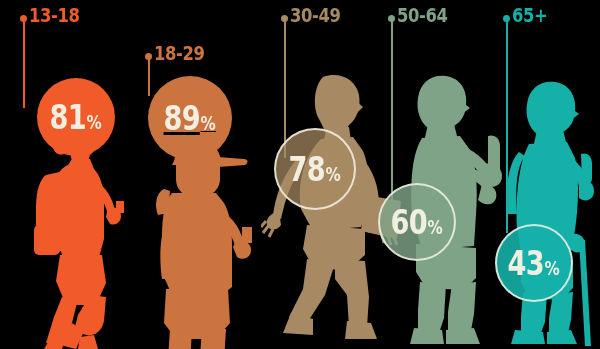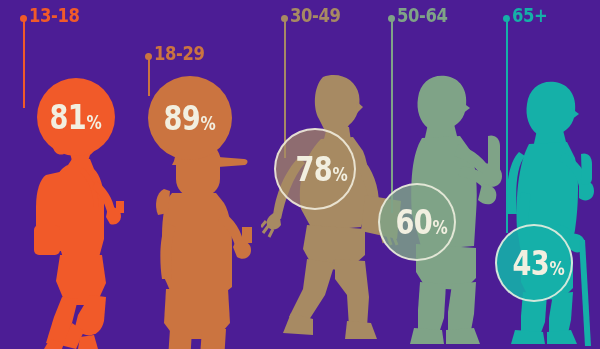--- a/index.html
+++ b/index.html
@@ -5,21 +5,21 @@
   html,body{margin:0;padding:0;}
   body{
     width:600px;height:349px;
     background:#e9e8d4;
     font-family:"Liberation Sans", sans-serif;
     overflow:hidden;
   }
   #stage{
     position:relative;
     width:600px;height:349px;
-    background:#4c1d95;
+    background:#000000;
     overflow:hidden;
   }
 
   
   .group{position:absolute;top:0;height:349px;}
 
   
   .pin-dot{
     position:absolute;
     width:7px;height:7px;border-radius:50%;
@@ -59,21 +59,21 @@
     font-weight:bold;
     color:#f2efe0;
     line-height:1;
     display:flex;
     align-items:baseline;
     transform:scaleX(0.8);
   }
   .bubble .pct .num{font-size:34px;letter-spacing:-1px;}
   .bubble .pct .sym{font-size:19px;margin-left:1px;}
   .bubble.solid{border:none;}
-  .bubble.ghost{border:2px solid rgba(245,242,228,0.85);justify-content:flex-end;}
+  .bubble.ghost{border:2px solid rgba(245,242,228,0.85);}
 
   
   .fig{position:absolute;bottom:0;}
   .fig svg{display:block;}
 </style>
 </head>
 <body>
 
 <div id="stage">
 
@@ -150,21 +150,21 @@
 
           <path d="M28 202 L50 202 L48 238 L40 252 L22 250 L26 232 Z"></path>
           <path d="M60 202 L84 202 L82 234 L78 252 L60 252 L58 230 Z"></path>
 
           <path d="M18 244 L42 246 L44 258 L14 258 Z"></path>
           <path d="M58 246 L82 244 L88 258 L58 258 Z"></path>
         </g>
       </svg>
     </div>
 
-    <div class="bubble solid" style="left:18px;top:38px;width:84px;height:84px;background:#cb7440;">
+    <div class="bubble solid" style="left:18px;top:38px;width:84px;height:84px;background:#cb7440;text-decoration:underline;">
       <div class="pct">
         <span class="num">89</span>
           <span class="sym">%</span>
       </div>
     </div>
   </div>
 
   <div class="group" style="left:266px;width:140px;">
     <div class="pin-dot" style="left:15px;background:#a78a63;"></div>
     <div class="pin-stem" style="left:17.5px;height:140px;background:#a78a63;"></div>

